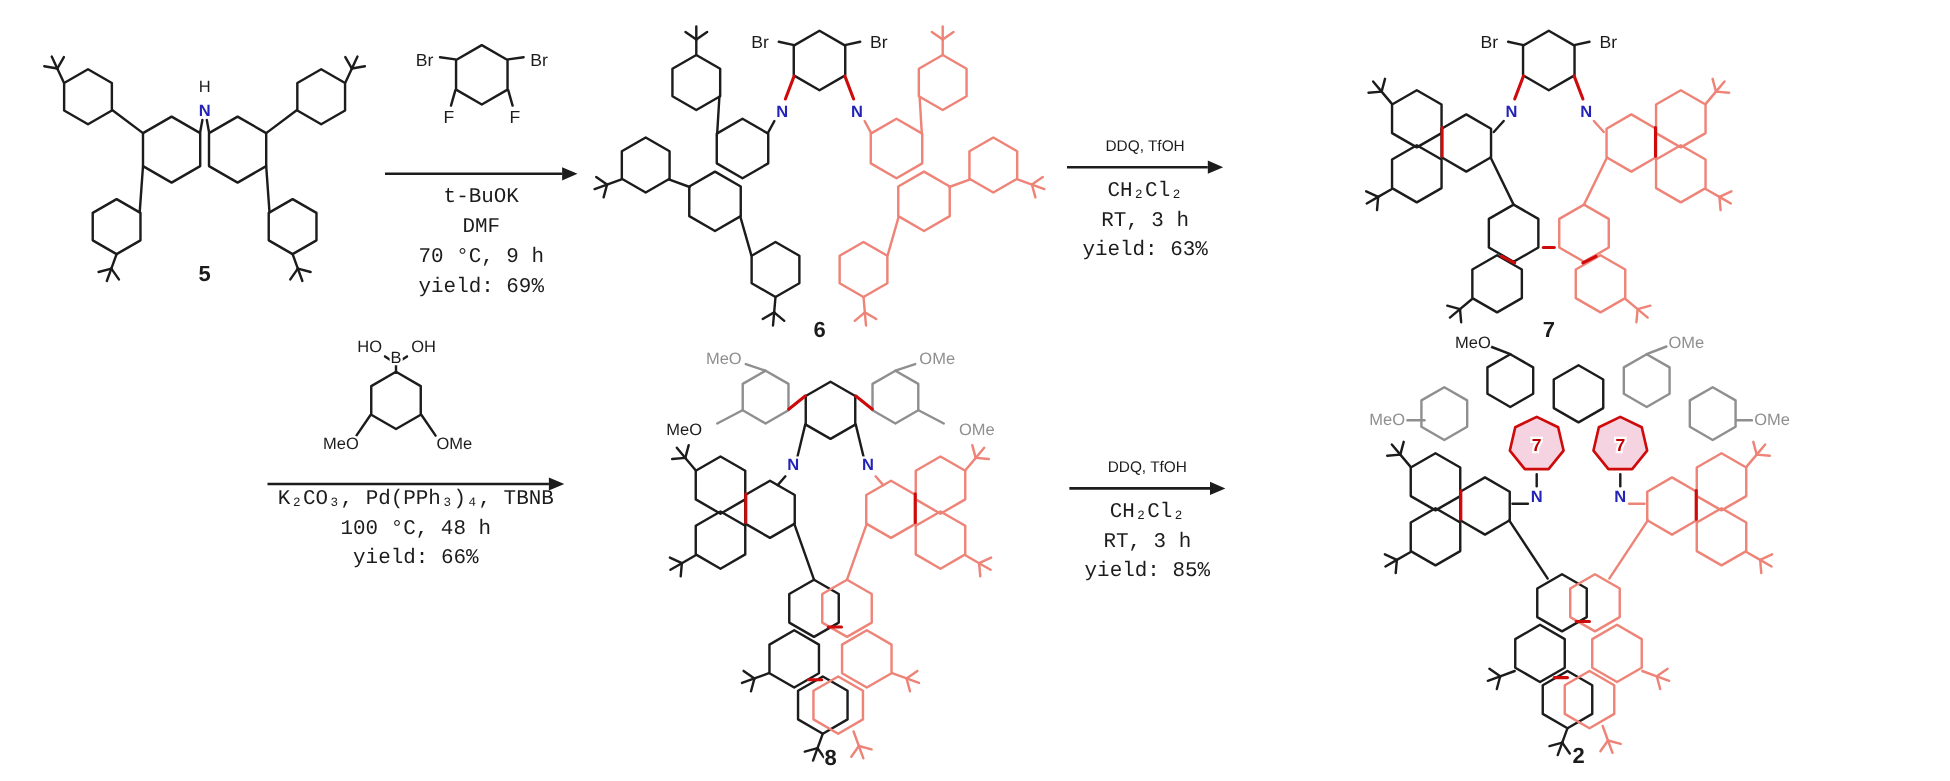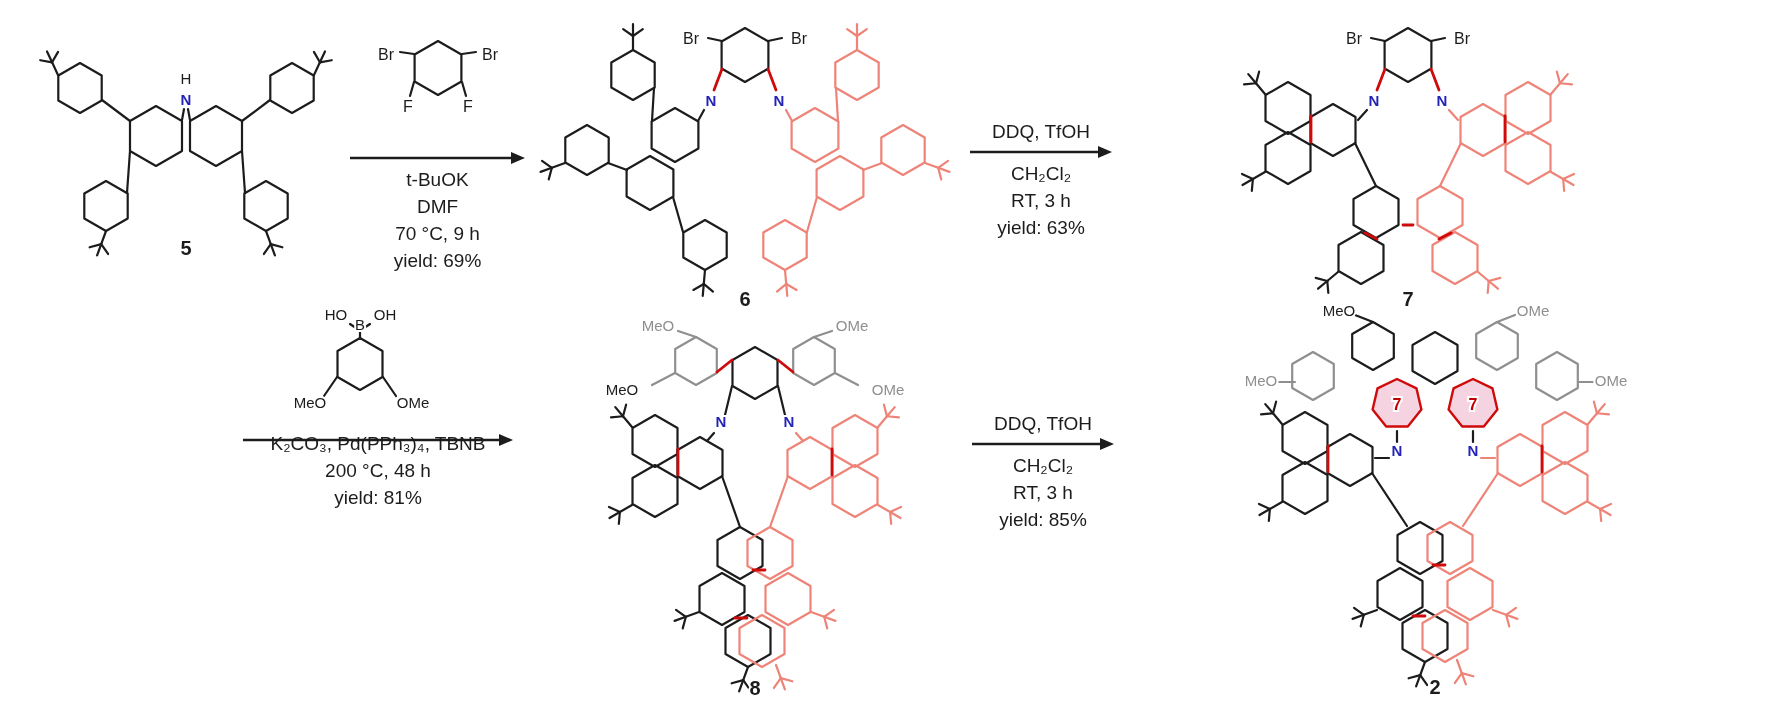--- a/index.html
+++ b/index.html
@@ -1,22 +1,22 @@
 <!DOCTYPE html>
 <html><head>
 <meta charset="utf-8">
 <style>
   html,body{margin:0;padding:0;background:#ffffff;}
   #canvas{
     position:relative;width:1773px;height:710px;background:#ffffff;overflow:hidden;
     font-family:"Liberation Sans","DejaVu Sans",sans-serif;color:#1c1c1c;
   }
   .mol,.arrow{position:absolute;}
-  .cond{position:absolute;text-align:center;font-size:19px;line-height:27px;color:#1c1c1c;}
-  .above{position:absolute;text-align:center;font-size:19px;line-height:24px;color:#1c1c1c;}
+  .cond{position:absolute;text-align:center;font-size:19px;line-height:27px;color:#1c1c1c;font-family:Liberation Mono, monospace;}
+  .above{position:absolute;text-align:center;font-size:14px;line-height:24px;color:#1c1c1c;}
   svg text{font-family:"Liberation Sans","DejaVu Sans",sans-serif;}
 </style>
 </head>
 <body>
 
 <div id="canvas">
 
   <svg class="mol" style="left:6px;top:8px" width="345" height="252" viewBox="0 0 345 252">
       <polygon points="150.0,98.0 176.0,113.0 176.0,143.0 150.0,158.0 124.0,143.0 124.0,113.0" fill="none" stroke="#1c1c1c" stroke-width="2.2" stroke-linejoin="round"></polygon>
       <polygon points="210.0,98.0 236.0,113.0 236.0,143.0 210.0,158.0 184.0,143.0 184.0,113.0" fill="none" stroke="#1c1c1c" stroke-width="2.2" stroke-linejoin="round"></polygon>
@@ -208,24 +208,24 @@
       <text x="80" y="32" fill="#1c1c1c" font-size="15" text-anchor="middle" font-weight="normal" stroke="#ffffff" stroke-width="4" paint-order="stroke">B</text>
       <text x="105" y="22" fill="#1c1c1c" font-size="15" text-anchor="middle" font-weight="normal" stroke="#ffffff" stroke-width="4" paint-order="stroke">OH</text>
       <text x="30" y="110" fill="#1c1c1c" font-size="15" text-anchor="middle" font-weight="normal" stroke="#ffffff" stroke-width="4" paint-order="stroke">MeO</text>
       <text x="133" y="110" fill="#1c1c1c" font-size="15" text-anchor="middle" font-weight="normal" stroke="#ffffff" stroke-width="4" paint-order="stroke">OMe</text>
     </svg>
 
   <svg class="arrow" style="left:243px;top:432px" width="270" height="16" viewBox="0 0 270 16">
     <line x1="0" y1="8" x2="256" y2="8" stroke="#1c1c1c" stroke-width="2.4"></line>
     <polygon points="256,2 270,8 256,14" fill="#1c1c1c"></polygon>
   </svg>
-  <div class="cond" style="left:230px;top:430px;width:296px">
+  <div class="cond" style="left:230px;top:440px;width:296px">
     <div>K₂CO₃, Pd(PPh₃)₄, TBNB</div>
-    <div>200 °C, 48 h</div>
-    <div>yield: 81%</div>
+    <div>100 °C, 48 h</div>
+    <div>yield: 66%</div>
   </div>
 
   <svg class="mol" style="left:510px;top:315px" width="490" height="385" viewBox="0 0 490 385">
       <polygon points="245.0,32.0 267.5,45.0 267.5,71.0 245.0,84.0 222.5,71.0 222.5,45.0" fill="none" stroke="#1c1c1c" stroke-width="2.2" stroke-linejoin="round"></polygon>
       <polygon points="186.0,22.0 206.8,34.0 206.8,58.0 186.0,70.0 165.2,58.0 165.2,34.0" fill="none" stroke="#8f8f8f" stroke-width="2.2" stroke-linejoin="round"></polygon>
       <polygon points="304.0,22.0 324.8,34.0 324.8,58.0 304.0,70.0 283.2,58.0 283.2,34.0" fill="none" stroke="#8f8f8f" stroke-width="2.2" stroke-linejoin="round"></polygon>
       <polygon points="190.0,122.0 212.5,135.0 212.5,161.0 190.0,174.0 167.5,161.0 167.5,135.0" fill="none" stroke="#1c1c1c" stroke-width="2.2" stroke-linejoin="round"></polygon>
       <polygon points="145.0,100.0 167.5,113.0 167.5,139.0 145.0,152.0 122.5,139.0 122.5,113.0" fill="none" stroke="#1c1c1c" stroke-width="2.2" stroke-linejoin="round"></polygon>
       <polygon points="145.0,150.0 167.5,163.0 167.5,189.0 145.0,202.0 122.5,189.0 122.5,163.0" fill="none" stroke="#1c1c1c" stroke-width="2.2" stroke-linejoin="round"></polygon>
       <polygon points="300.0,122.0 322.5,135.0 322.5,161.0 300.0,174.0 277.5,161.0 277.5,135.0" fill="none" stroke="#ee8377" stroke-width="2.2" stroke-linejoin="round"></polygon>

